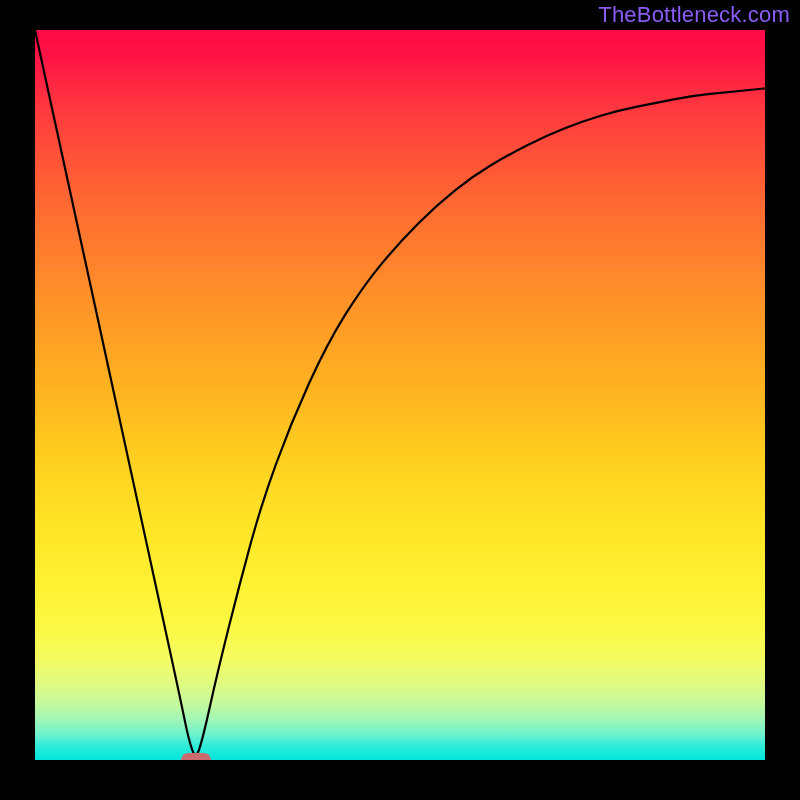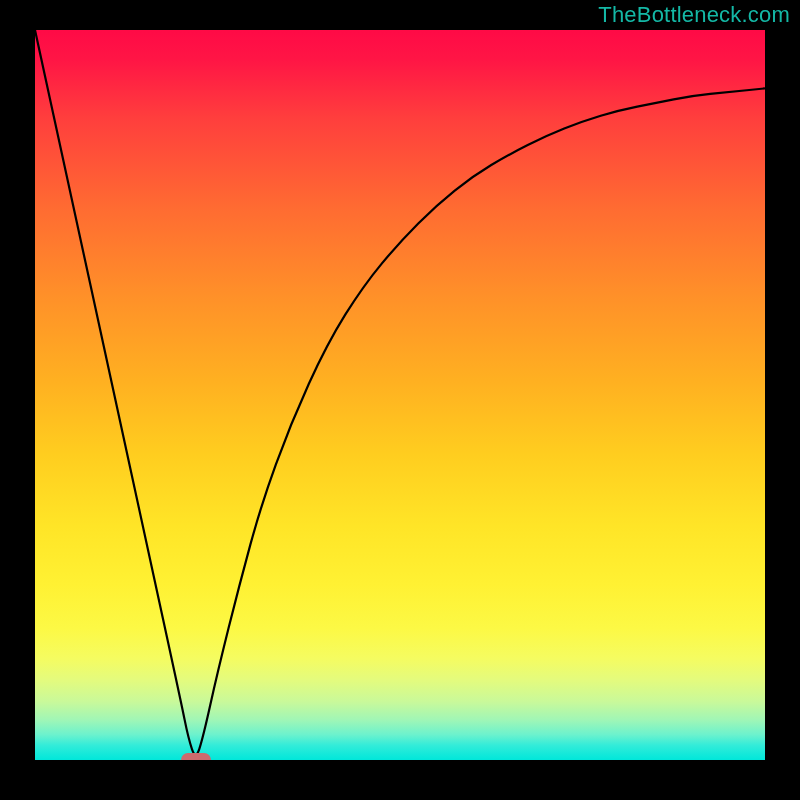--- a/index.html
+++ b/index.html
@@ -14,21 +14,21 @@
   .frame {
     position: relative;
     width: 800px;
     height: 800px;
     background: #000;
   }
   .watermark {
     position: absolute;
     top: 2px;
     right: 10px;
-    color: #14b8a6;
+    color: #8b5cf6;
     font-size: 22px;
     font-weight: 400;
     letter-spacing: 0.2px;
     z-index: 20;
   }
   .plot-area {
     position: absolute;
     left: 35px;
     top: 30px;
     width: 730px;

